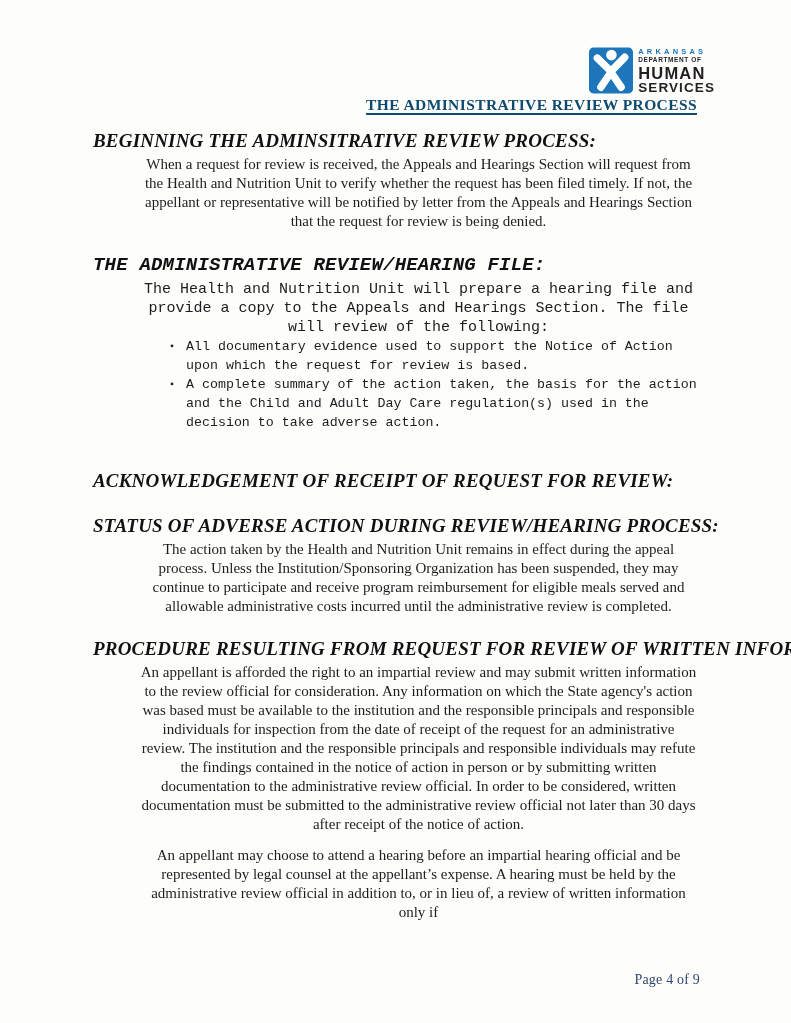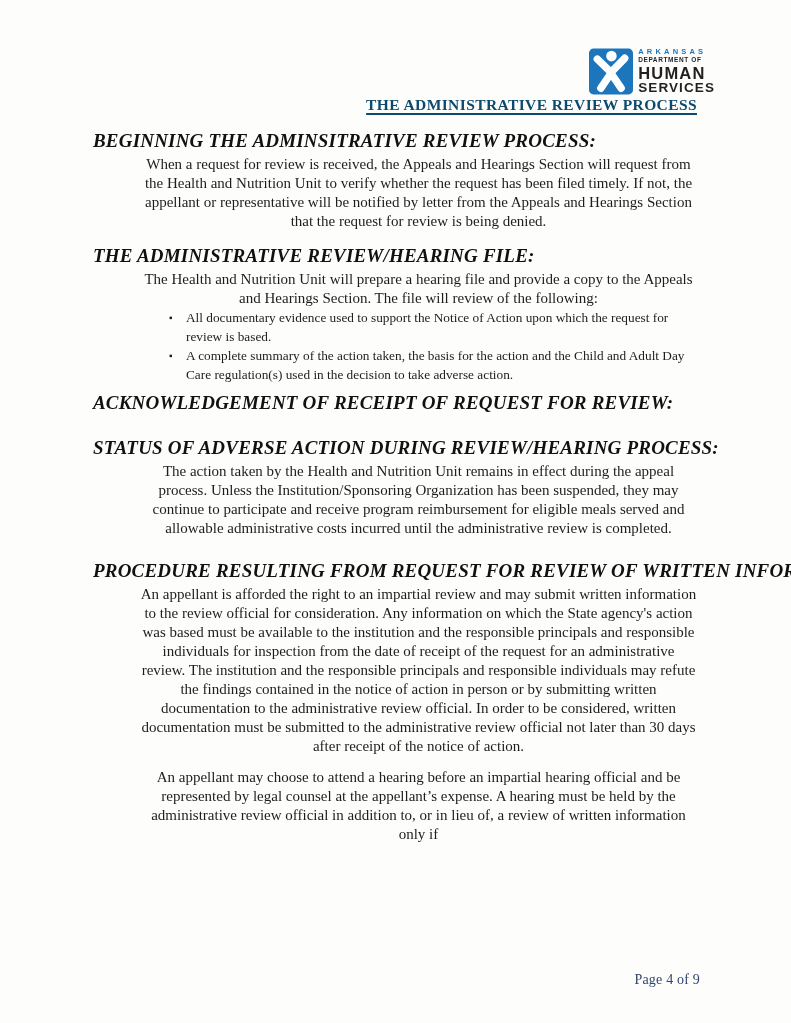--- a/index.html
+++ b/index.html
@@ -13,21 +13,21 @@
     font-family: "Liberation Serif", serif;
     color: #1d1d1d;
     overflow: hidden;
   }
   
   .logo {
     position: absolute;
     top: 45px;
     right: 76px;
     display: flex;
-    align-items: flex-end;
+    align-items: center;
     gap: 5px;
   }
   .logo-mark svg { display: block; }
   .logo-text {
     font-family: "Liberation Sans", sans-serif;
     color: #231f20;
     padding-top: 2px;
   }
   .lt-arkansas {
     color: #1d76bb;
@@ -93,22 +93,22 @@
     line-height: 19px;
   }
   .sec-bullets li::before {
     content: "\25AA";
     position: absolute;
     left: -17px;
     top: 0;
     font-size: 10px;
   }
   .sec-1 { margin-top: 18px; }
-  .sec-2 { margin-top: 16px; }
-  .sec-3 { margin-top: 10px; }
+  .sec-2 { margin-top: 26px; font-family: Liberation Mono, monospace; }
+  .sec-3 { margin-top: 40px; }
   .sec-4 { margin-top: 28px; }
   .sec-5 { margin-top: 24px; }
   .sec-6 { margin-top: 12px; }
   .footer {
     position: absolute;
     top: 972px;
     right: 91px;
     font-size: 14px;
     color: #31456e;
     letter-spacing: 0.2px;

